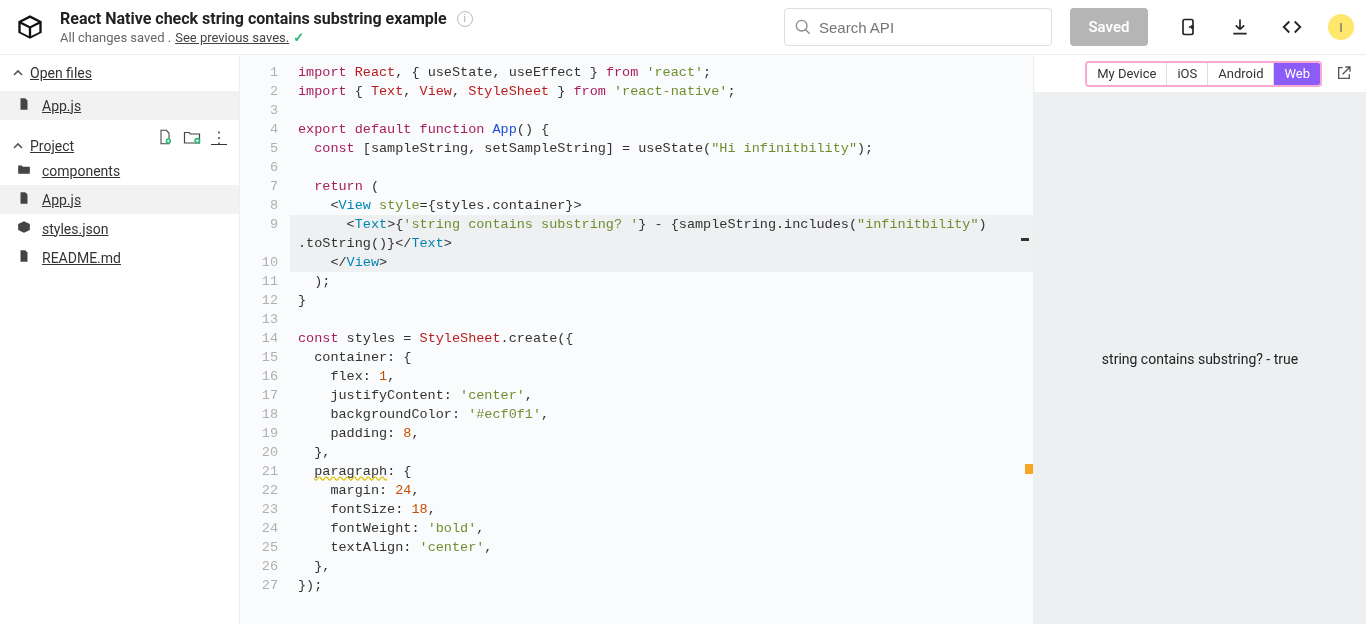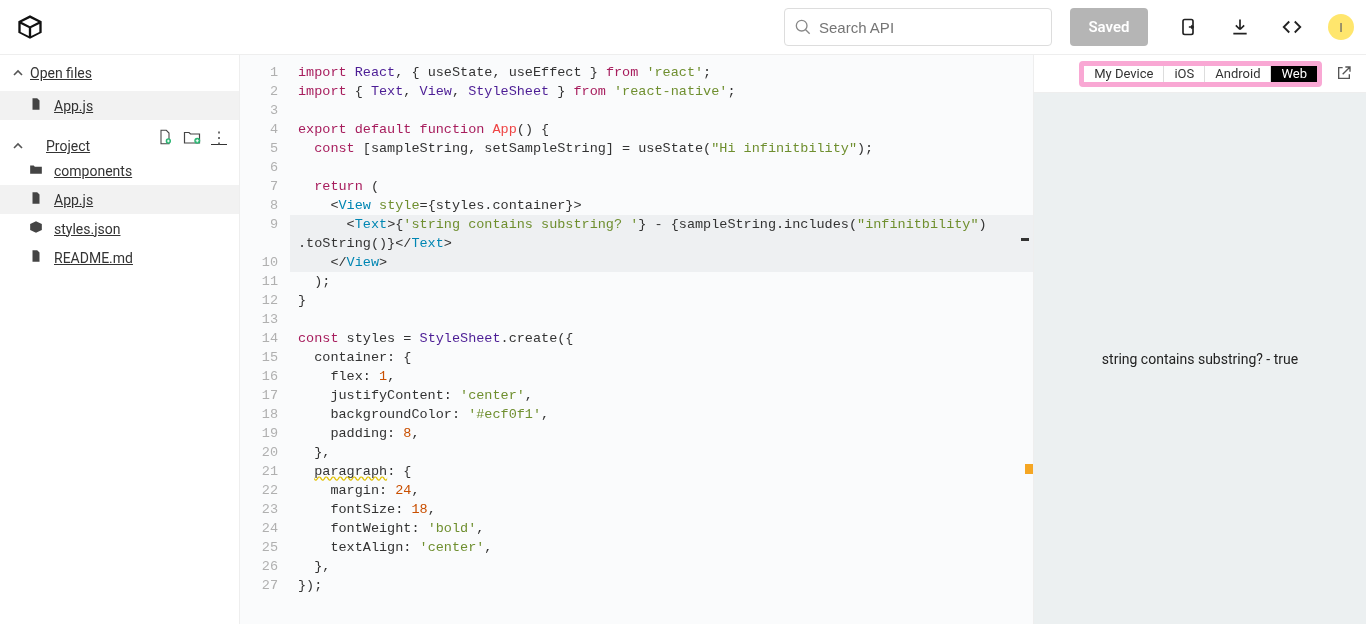--- a/index.html
+++ b/index.html
@@ -24,66 +24,77 @@
   .header-icon { width: 24px; height: 24px; margin-left: 28px; display: flex; align-items: center; justify-content: center; color: #222; }
   .avatar { width: 26px; height: 26px; border-radius: 50%; background: #ffe66d; display: flex; align-items: center; justify-content: center; font-size: 13px; margin-left: 24px; color: #666;}
 
   
   .main { display: flex; height: calc(624px - 55px); }
 
   
   .sidebar { width: 240px; border-right: 1px solid #eee; background: #fff; text-decoration: underline; }
   .section-hdr { height: 36px; display: flex; align-items: center; padding: 0 12px; font-size: 14px; color: #333; gap: 6px; }
   .section-hdr.pr { justify-content: space-between; }
-  .pr-left { display: flex; align-items: center; gap: 22px; margin-top: 16px; }
+  .pr-left { display: flex; align-items: center; gap: 6px; margin-top: 16px; }
   .pr-actions { display: flex; align-items: center; gap: 10px; color: #555; }
-  .tree-item { height: 29px; display: flex; align-items: center; padding-left: 28px; gap: 10px; font-size: 14px; color: #333; }
+  .tree-item { height: 29px; display: flex; align-items: center; padding-left: 16px; gap: 10px; font-size: 14px; color: #333; }
   .tree-item.active { background: #f2f2f2; }
   .tree-icon { width: 16px; text-align: center; color: #444; }
 
   .chev { width:12px; height:12px; display:inline-block; }
 
   
   .editor { flex: 1; display: flex; background: #fafbfc; overflow: hidden; font-family: "SFMono-Regular", Consolas, "Liberation Mono", Menlo, monospace; font-size: 13.5px; line-height: 19px; position: relative;}
   .gutter { width: 50px; text-align: right; color: #b0b0b0; padding: 8px 12px 0 0; user-select: none; background:#fafbfc;}
   .gutter div { height: 19px; }
   .code { flex: 1; padding: 8px 0 0 8px; white-space: pre; color: #333; }
   .code .row { height: 19px; }
   .code .row.hl { background: #eef0f2; margin-left:-8px; padding-left:8px; margin-right:0;}
   .tok-kw   { color: #a71d5d; }   
-  .tok-var  { color: #4c1d95; }   
+  .tok-var  { color: #b91c1c; }   
   .tok-str  { color: #6f8f2f; }   
   .tok-att  { color: #6f8f2f; }   
   .tok-num  { color: #c94f00; }   
-  .tok-fn   { color: #ef4444; }
+  .tok-fn   { color: #1d4ed8; }
   .tok-tag  { color: #0086b3; }
   .squiggle { text-decoration: underline wavy #e0c000; text-decoration-skip-ink: none; }
 
   .cursor-mark { position:absolute; right:4px; top: 183px; width:8px; height:3px; background:#333; }
   .yellow-bar { position:absolute; right:0px; top: 409px; width:8px; height:10px; background:#f5a623; }
 
   
   .preview { width: 333px; border-left: 1px solid #eee; display: flex; flex-direction: column; background:#fff;}
   .plat-bar { height: 38px; display: flex; align-items: center; justify-content: flex-end; padding: 0 12px; gap: 14px; border-bottom: 1px solid #eee;}
-  .plat-group { display: flex; border: 5px solid #f9a8d4; border-radius: 4px; overflow: hidden; height: 26px;}
+  .plat-group { display: flex; border: 2px solid #f9a8d4; border-radius: 4px; overflow: hidden; height: 26px;}
   .plat-btn { padding: 0 10px; display: flex; align-items: center; font-size: 13px; background:#fff; border-right:1px solid #ddd;}
   .plat-btn:last-child{border-right:none;}
-  .plat-btn.active { background: #000000; color: #fff; }
+  .plat-btn.active { background: #8b5cf6; color: #fff; }
   .ext-icon { width: 18px; height: 18px; color: #555; }
   .preview-body { flex: 1; background: #ecf0f1; display: flex; align-items: center; justify-content: center; font-size: 14px; color:#222;}
 
 </style>
 </head>
 <body>
 
 <div class="header">
   <div class="logo-box">
     <svg width="28" height="28" viewBox="0 0 24 24">
         <path fill="#111" d="M12 2 2 7v10l10 5 10-5V7L12 2zm0 2.3 7 3.5-7 3.5-7-3.5 7-3.5zM4 9.4l7 3.5v6.8l-7-3.5V9.4zm16 0v6.8l-7 3.5v-6.8l7-3.5z"></path>
       </svg>
+  </div>
+  <div class="title-block">
+    <div class="title-row">
+      <span class="project-title">React Native check string contains substring example</span>
+      <span class="info-icon">i</span>
+    </div>
+    <div class="subtitle-row">
+      <span>All changes saved . </span>
+      <span class="subtitle-link">See previous saves.</span>
+      <span class="green-check">✓</span>
+    </div>
   </div>
 
   <div class="header-spacer"></div>
 
   <div class="search-box">
     <svg width="16" height="16" viewBox="0 0 24 24">
         <path fill="none" stroke="#888" stroke-width="2" d="M10 18a8 8 0 1 1 0-16 8 8 0 0 1 0 16zm6-2 6 6"></path>
       </svg>
     <input type="text" placeholder="Search API" style="">
   </div>

